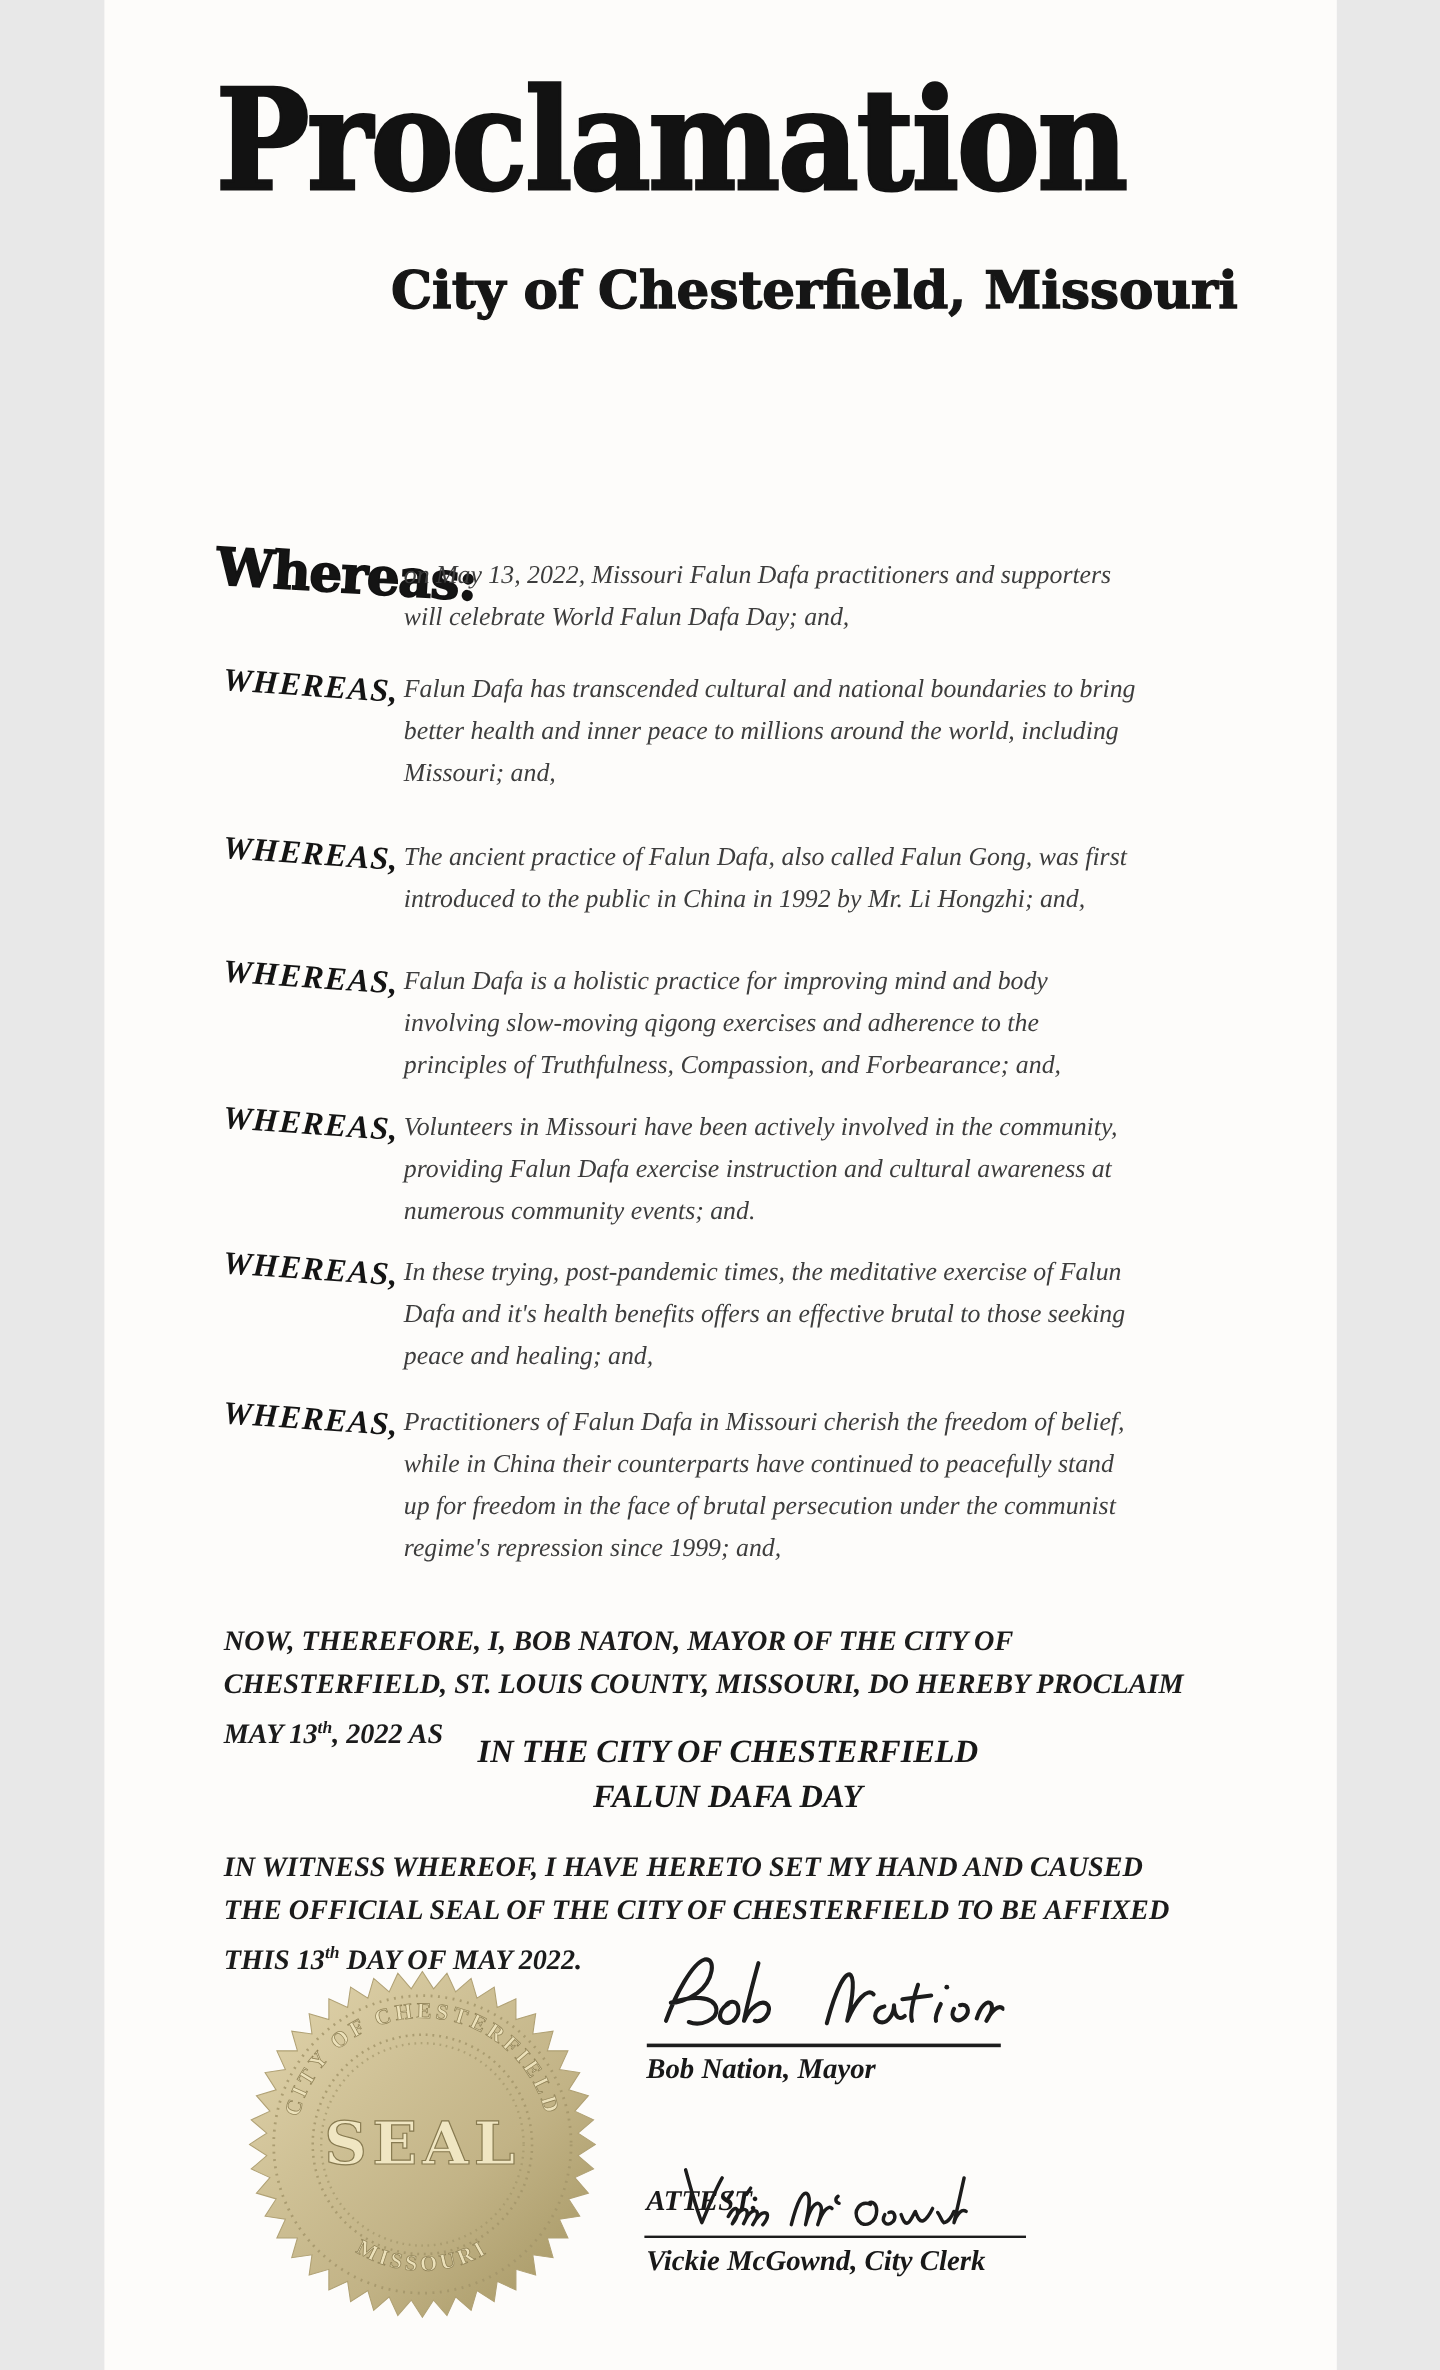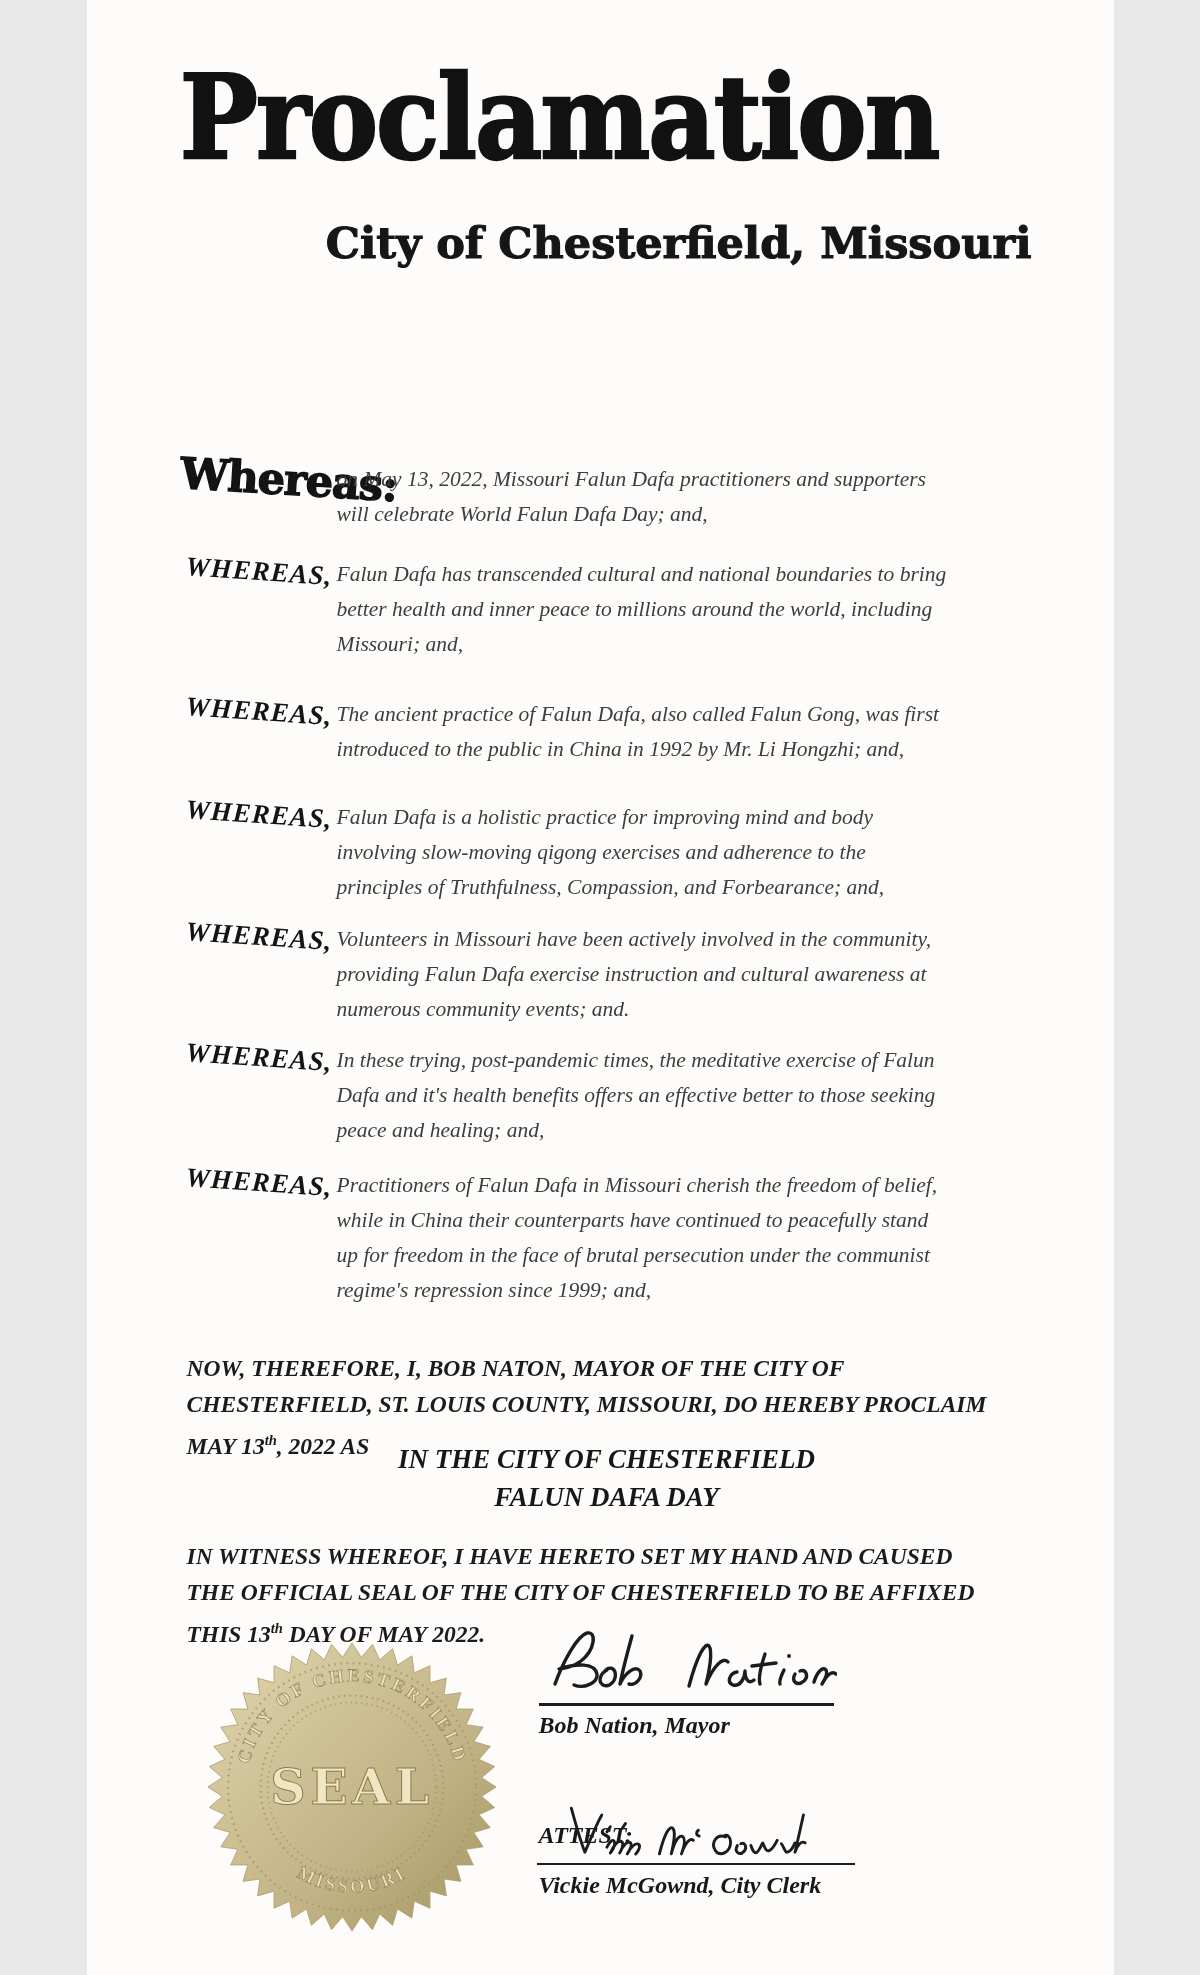--- a/index.html
+++ b/index.html
@@ -127,21 +127,21 @@
     <div class="wtext">Falun Dafa is a holistic practice for improving mind and body involving slow-moving qigong exercises and adherence to the principles of Truthfulness, Compassion, and Forbearance; and,</div>
   </div>
 
   <div class="wrow" style="top:922px">
     <div class="wlabel">WHEREAS,</div>
     <div class="wtext">Volunteers in Missouri have been actively involved in the community, providing Falun Dafa exercise instruction and cultural awareness at numerous community events; and.</div>
   </div>
 
   <div class="wrow" style="top:1043px">
     <div class="wlabel">WHEREAS,</div>
-    <div class="wtext">In these trying, post-pandemic times, the meditative exercise of Falun Dafa and it's health benefits offers an effective better to those seeking peace and healing; and,</div>
+    <div class="wtext">In these trying, post-pandemic times, the meditative exercise of Falun Dafa and it's health benefits offers an effective brutal to those seeking peace and healing; and,</div>
   </div>
 
   <div class="wrow" style="top:1168px">
     <div class="wlabel">WHEREAS,</div>
     <div class="wtext">Practitioners of Falun Dafa in Missouri cherish the freedom of belief, while in China their counterparts have continued to peacefully stand up for freedom in the face of brutal persecution under the communist regime's repression since 1999; and,</div>
   </div>
 
   <div class="bold-par" style="top:1350px;width:800px"><span>NOW, THEREFORE, I, BOB NATON, MAYOR OF THE CITY OF CHESTERFIELD, ST. LOUIS COUNTY, MISSOURI, DO HEREBY PROCLAIM MAY 13</span><sup>th</sup><span>, 2022 AS</span></div>
 
   <div class="day-title">

